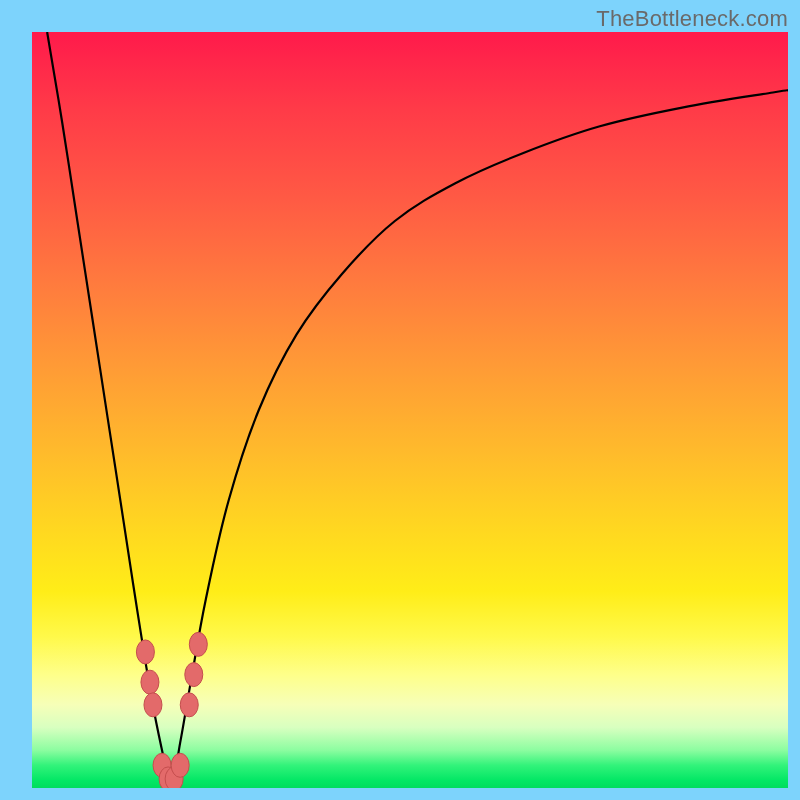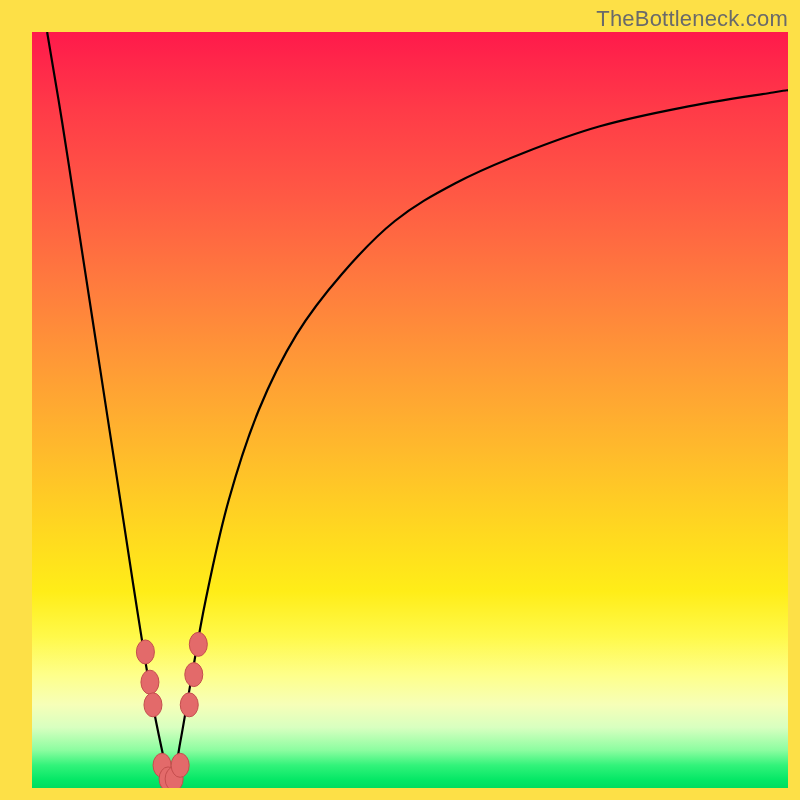--- a/index.html
+++ b/index.html
@@ -9,21 +9,21 @@
     height: 800px;
     background: #000;
     overflow: hidden;
   }
   .frame {
     position: absolute;
     left: 0;
     top: 0;
     width: 800px;
     height: 800px;
-    background: #fde047;
+    background: #7dd3fc;
   }
   .plot-area {
     position: absolute;
     left: 32px;
     top: 32px;
     width: 756px;
     height: 756px;
     overflow: hidden;
   }
   .gradient {

